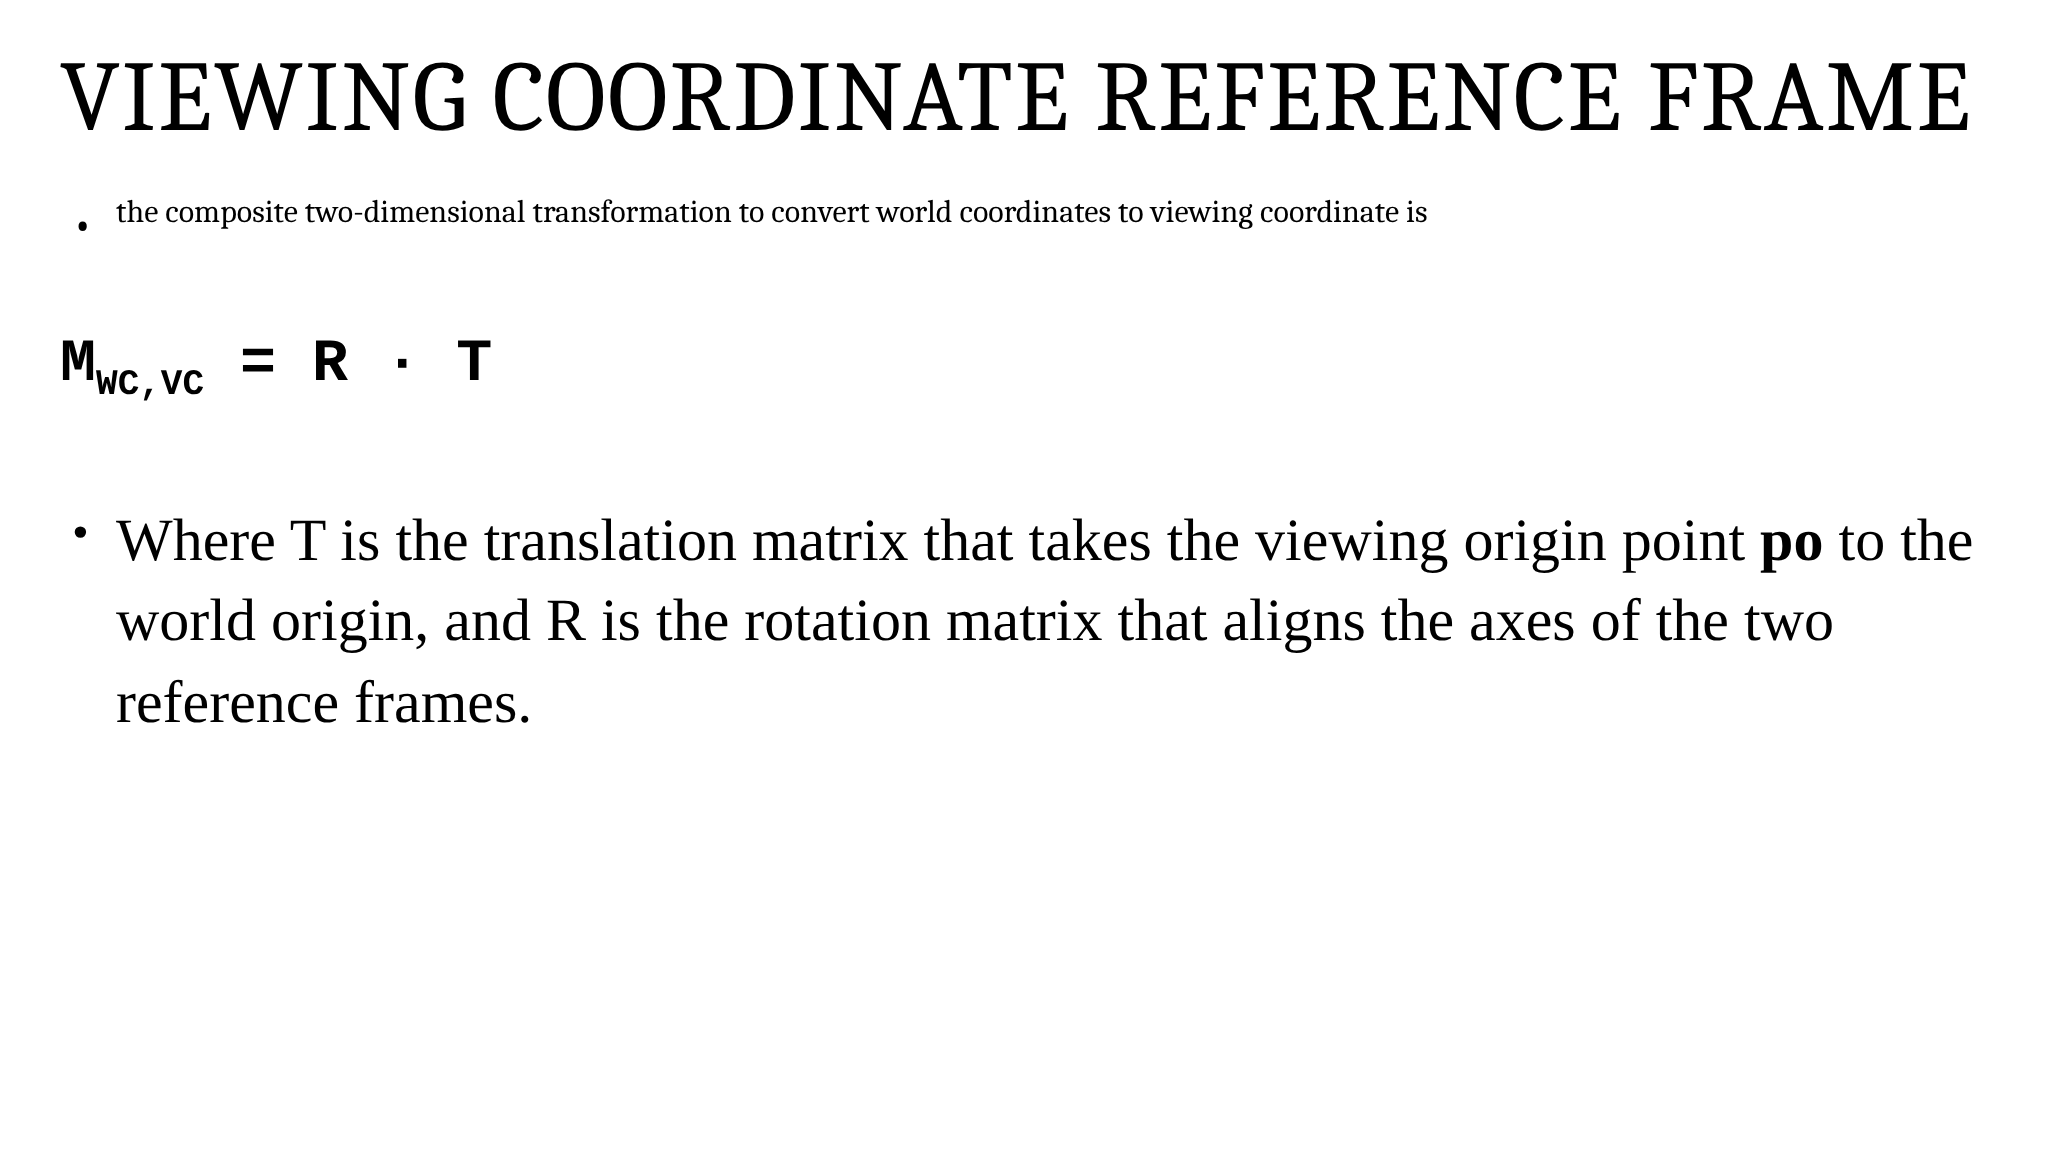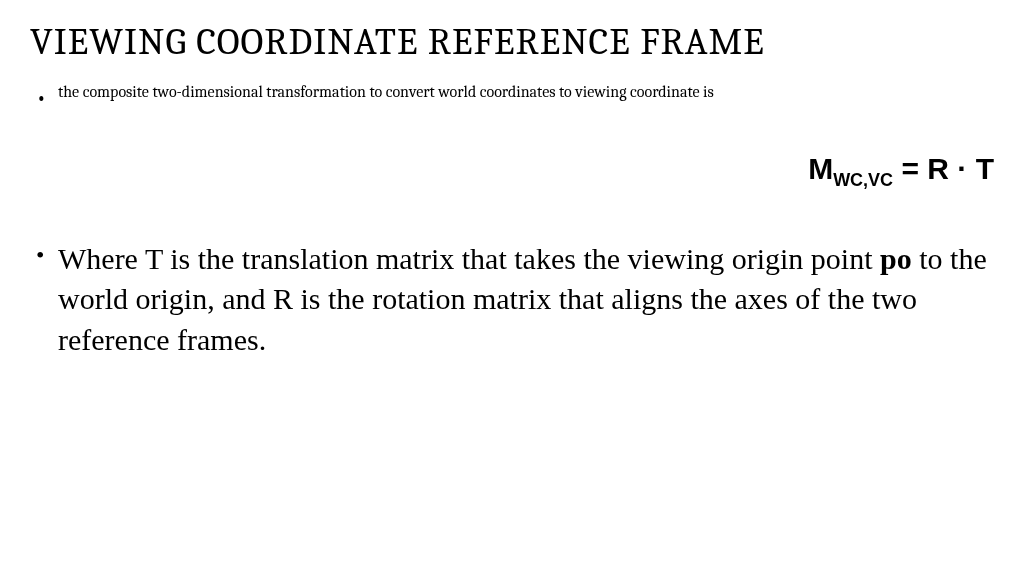--- a/index.html
+++ b/index.html
@@ -9,21 +9,21 @@
     }
     body {
       width: 1024px;
       height: 576px;
       background: #ffffff;
       font-family: Cambria, Georgia, 'Times New Roman', serif;
       color: #000000;
       padding: 20px 30px;
     }
     .title {
-      font-size: 38px;
+      font-size: 50px;
       font-weight: 400;
       letter-spacing: 1px;
       margin-bottom: 18px;
       font-family: Cambria, Georgia, serif;
     }
     .bullet-list {
       list-style: none;
     }
     .bullet-item {
       position: relative;
@@ -37,23 +37,23 @@
       position: absolute;
       left: 6px;
       top: 0;
       font-size: 24px;
     }
     .bullet-item.serif2 {
       font-family: 'Times New Roman', Times, serif;
       font-size: 30px;
     }
     .equation {
-      text-align: right;
+      text-align: left;
       margin: 48px 0 48px 0;
-      font-family: Liberation Sans, sans-serif;
+      font-family: Liberation Mono, monospace;
       font-size: 30px;
       font-weight: bold;
     }
     .equation .sub {
       font-size: 18px;
       vertical-align: sub;
       font-weight: bold;
       font-style: normal;
     }
     .bold {

